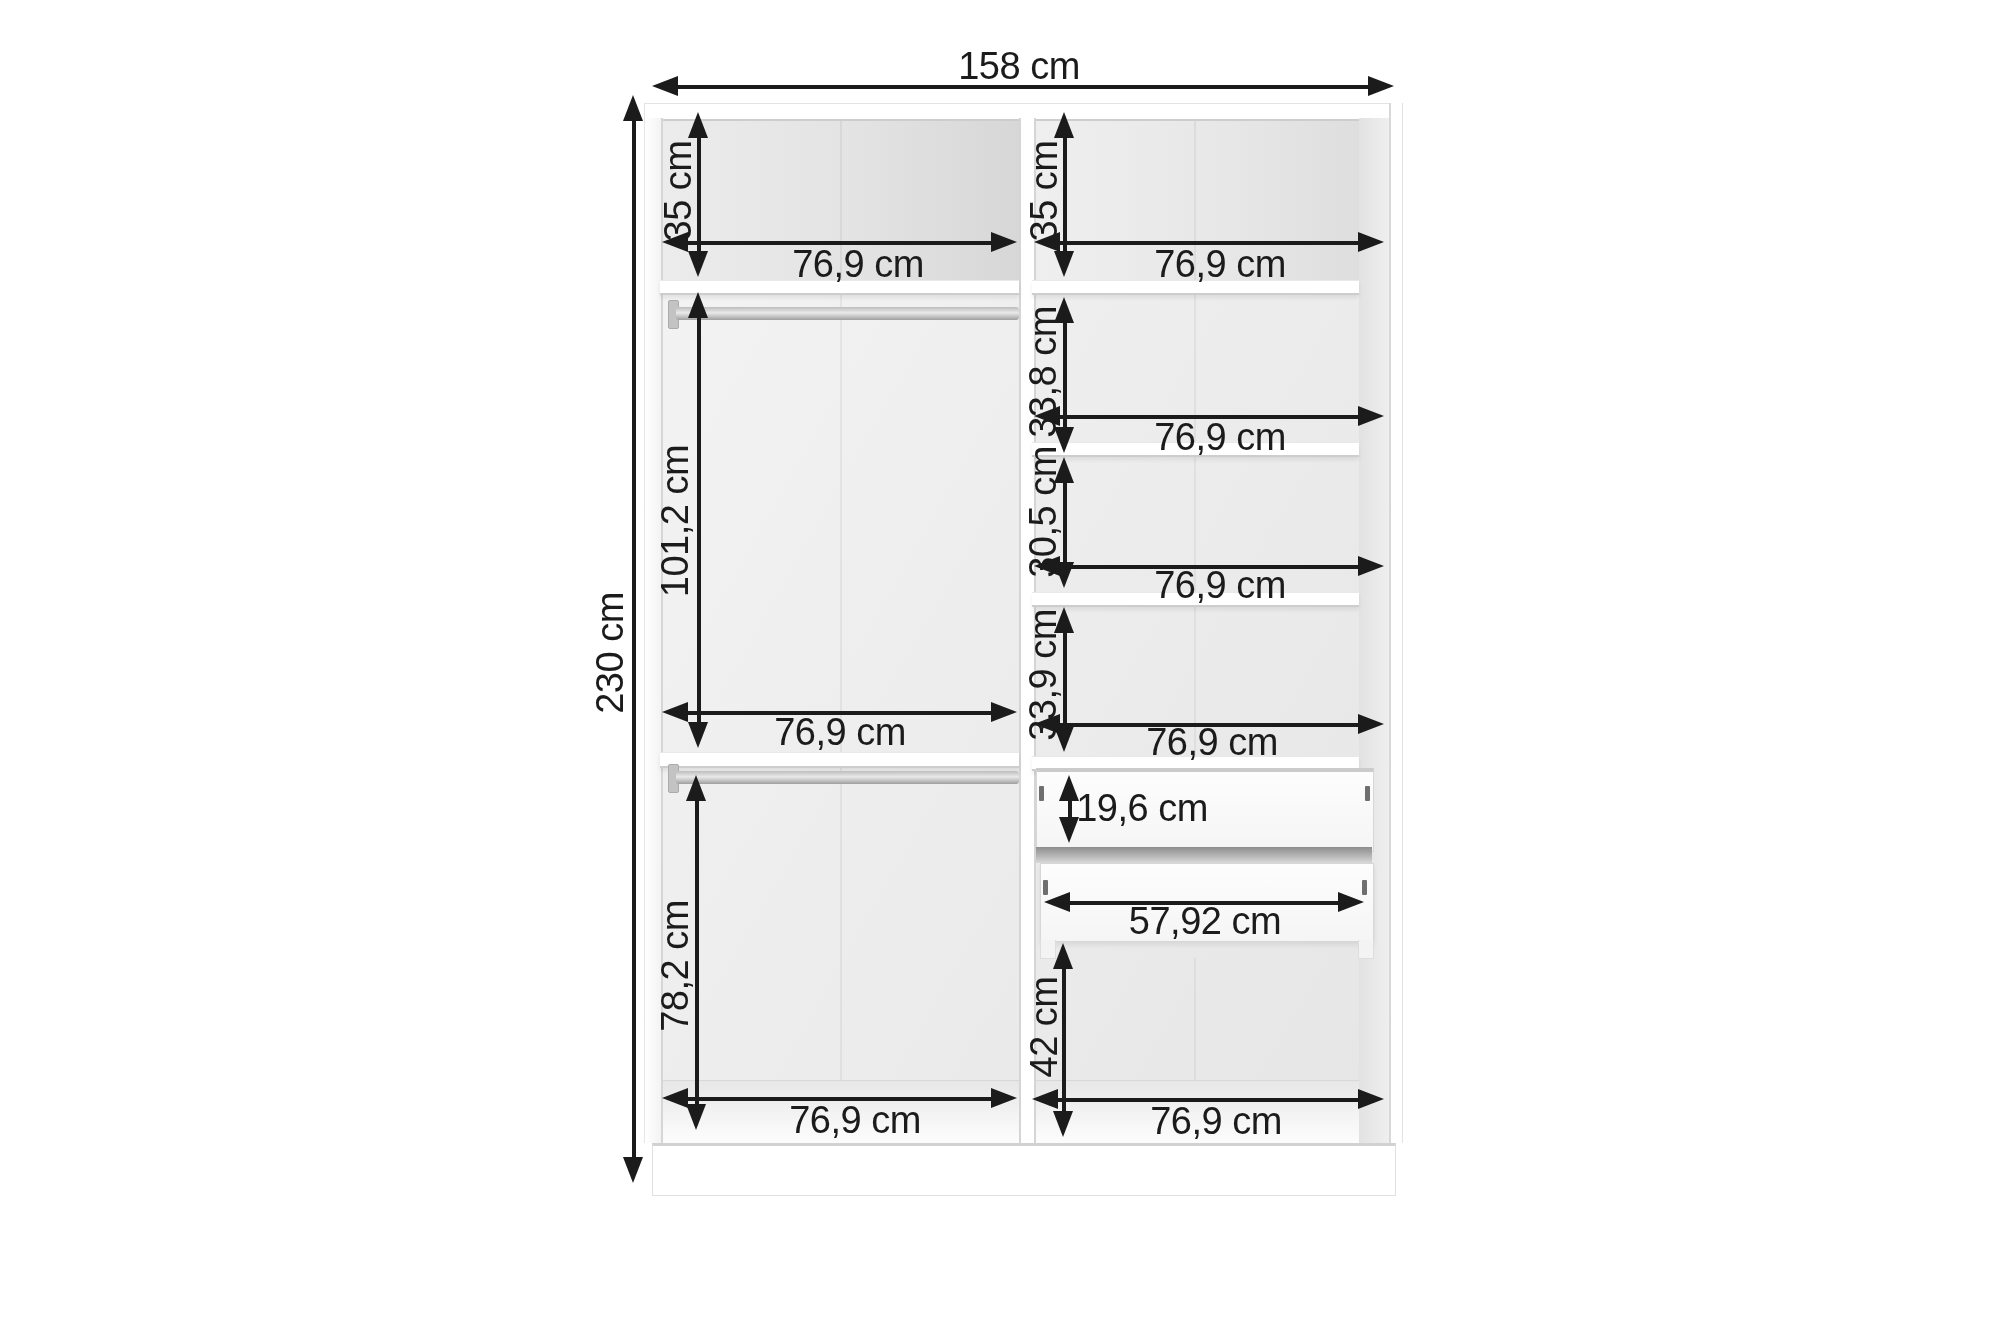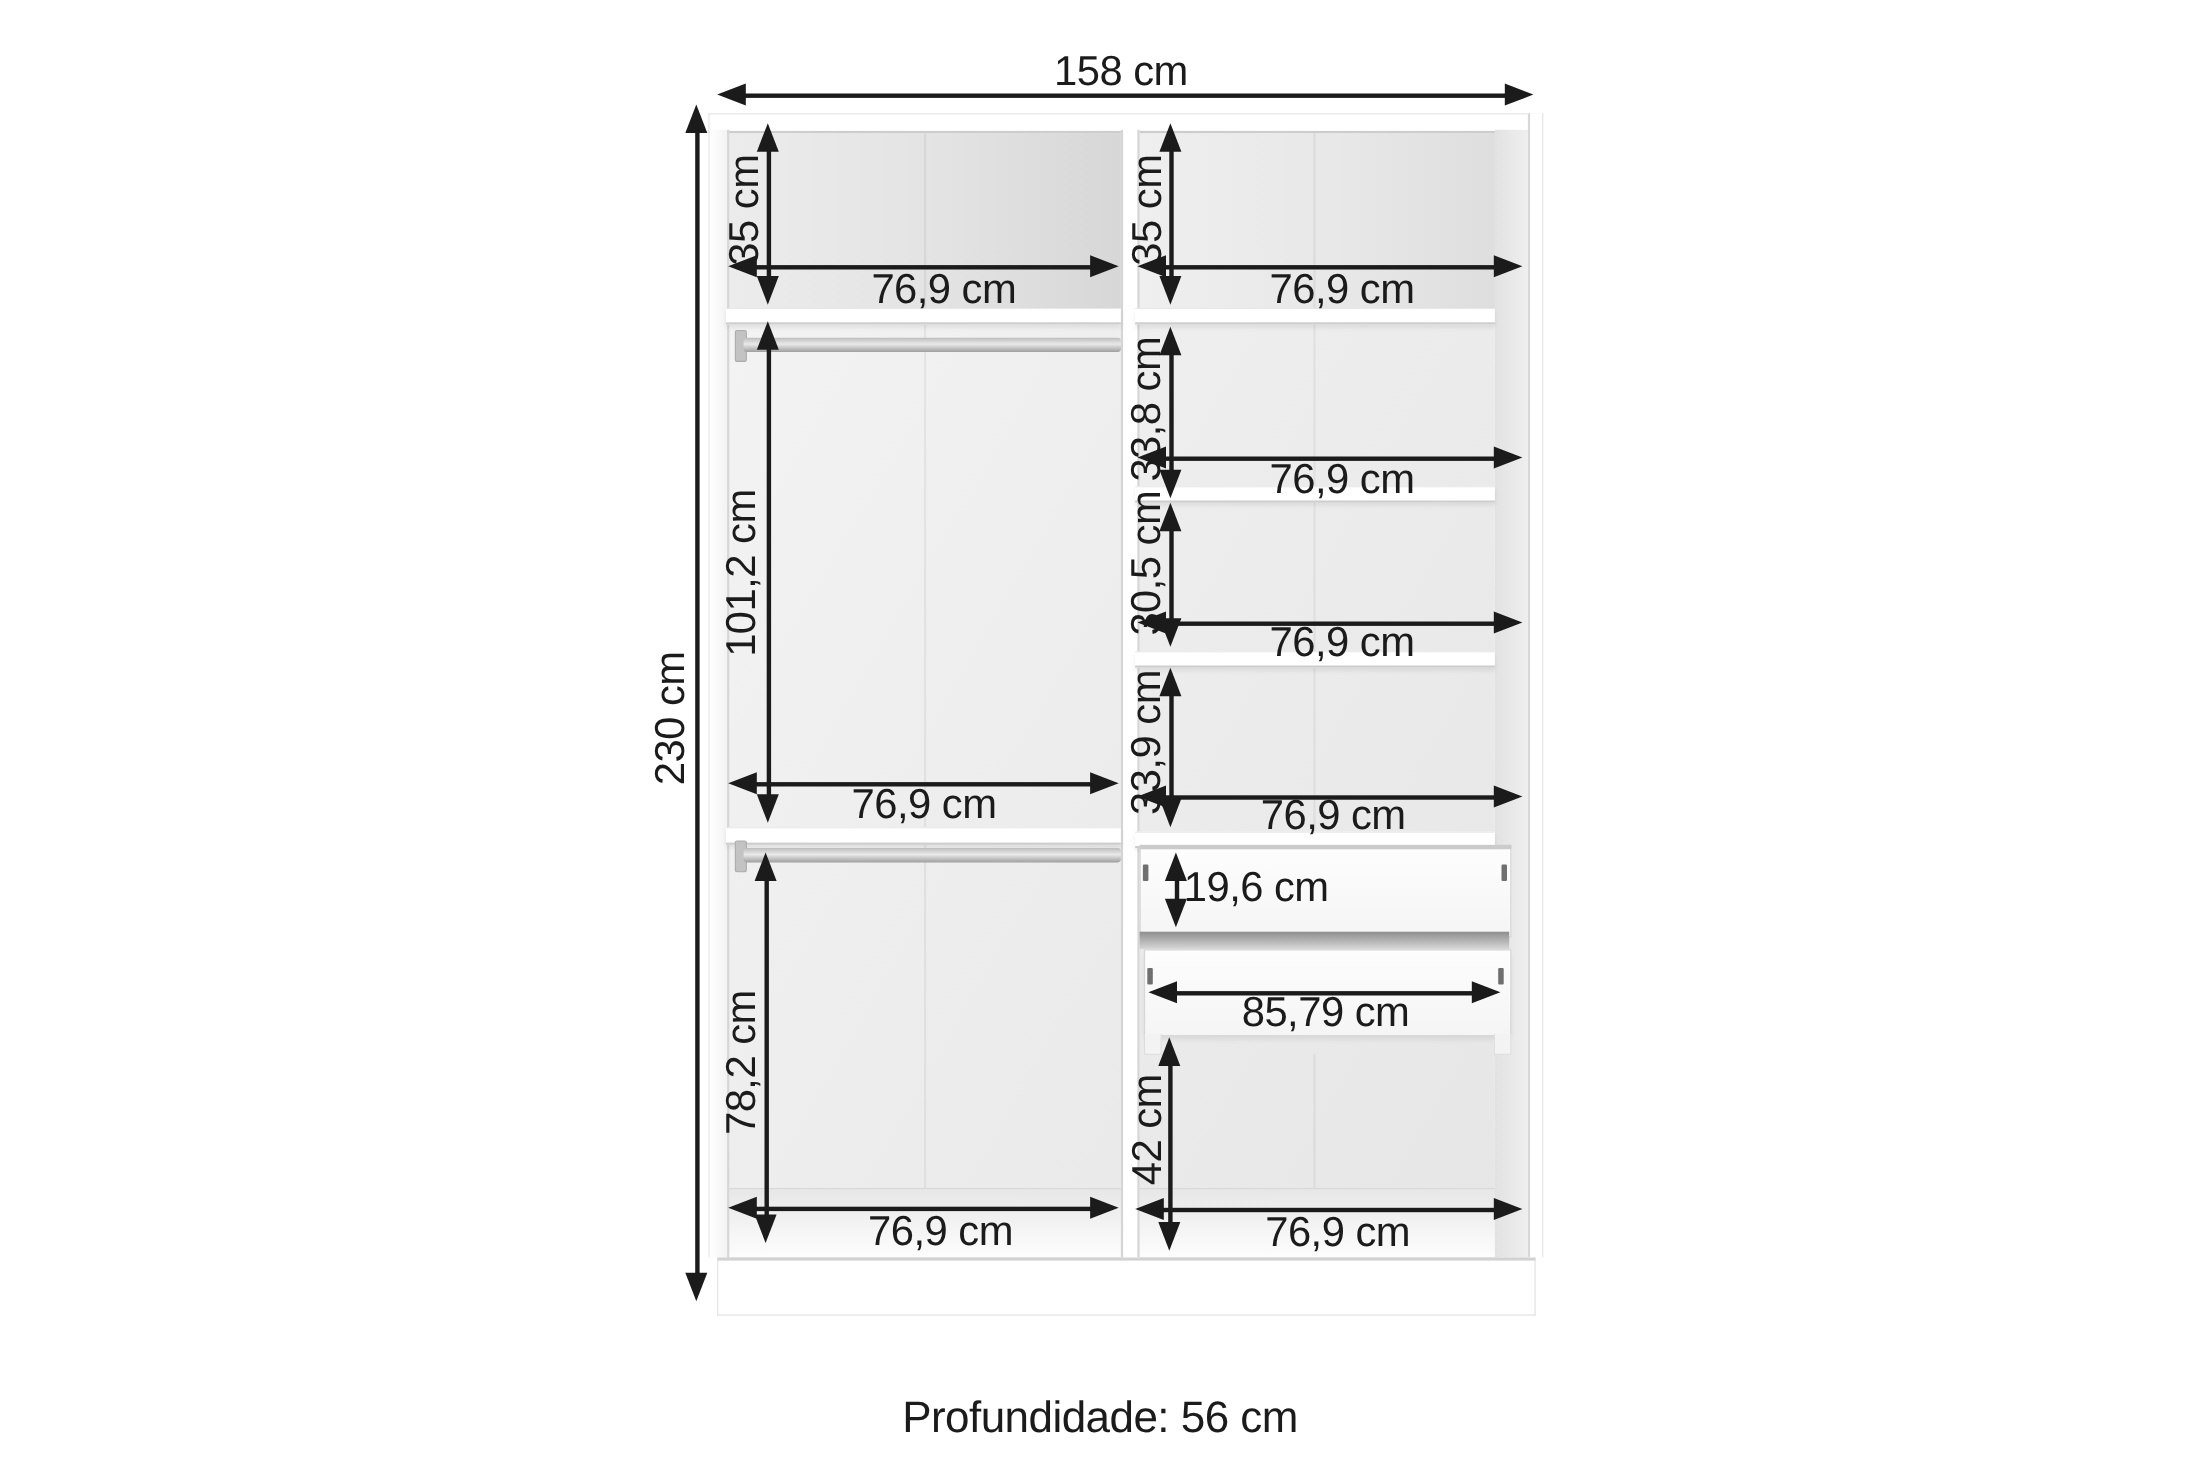--- a/index.html
+++ b/index.html
@@ -166,20 +166,19 @@
   <div class="lbl rot" style="left:1022px;top:191px;">35 cm</div>
   <div class="lbl" style="left:1198px;top:264px;">76,9 cm</div>
   <div class="lbl rot" style="left:1021px;top:372px;">33,8 cm</div>
   <div class="lbl" style="left:1198px;top:437px;">76,9 cm</div>
   <div class="lbl rot" style="left:1021px;top:512px;">30,5 cm</div>
   <div class="lbl" style="left:1198px;top:585px;">76,9 cm</div>
   <div class="lbl rot" style="left:1021px;top:675px;">33,9 cm</div>
   <div class="lbl" style="left:1190px;top:742px;">76,9 cm</div>
 
   <div class="lbl" style="left:1120px;top:808px;">19,6 cm</div>
-  <div class="lbl" style="left:1183px;top:921px;">85,79 cm</div>
+  <div class="lbl" style="left:1183px;top:921px;">57,92 cm</div>
 
   <div class="lbl rot" style="left:1022px;top:1027px;">42 cm</div>
   <div class="lbl" style="left:1194px;top:1121px;">76,9 cm</div>
 
-  <div class="lbl big" style="left:978px;top:1289px;">Profundidade: 56 cm</div>
 
 </div>
 
 </body></html>

